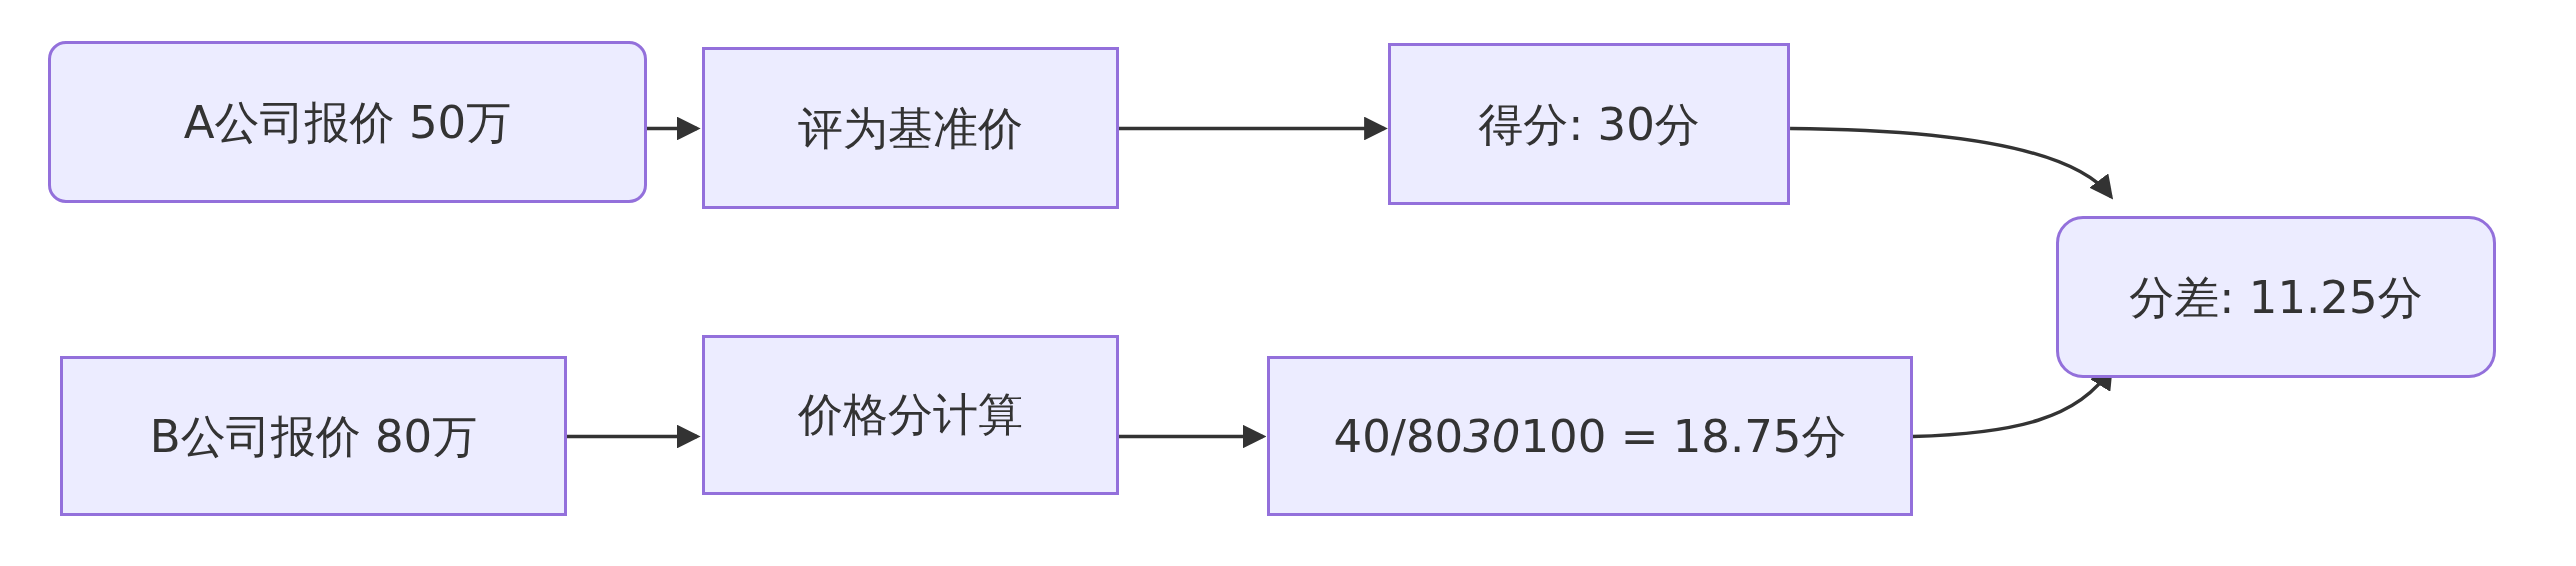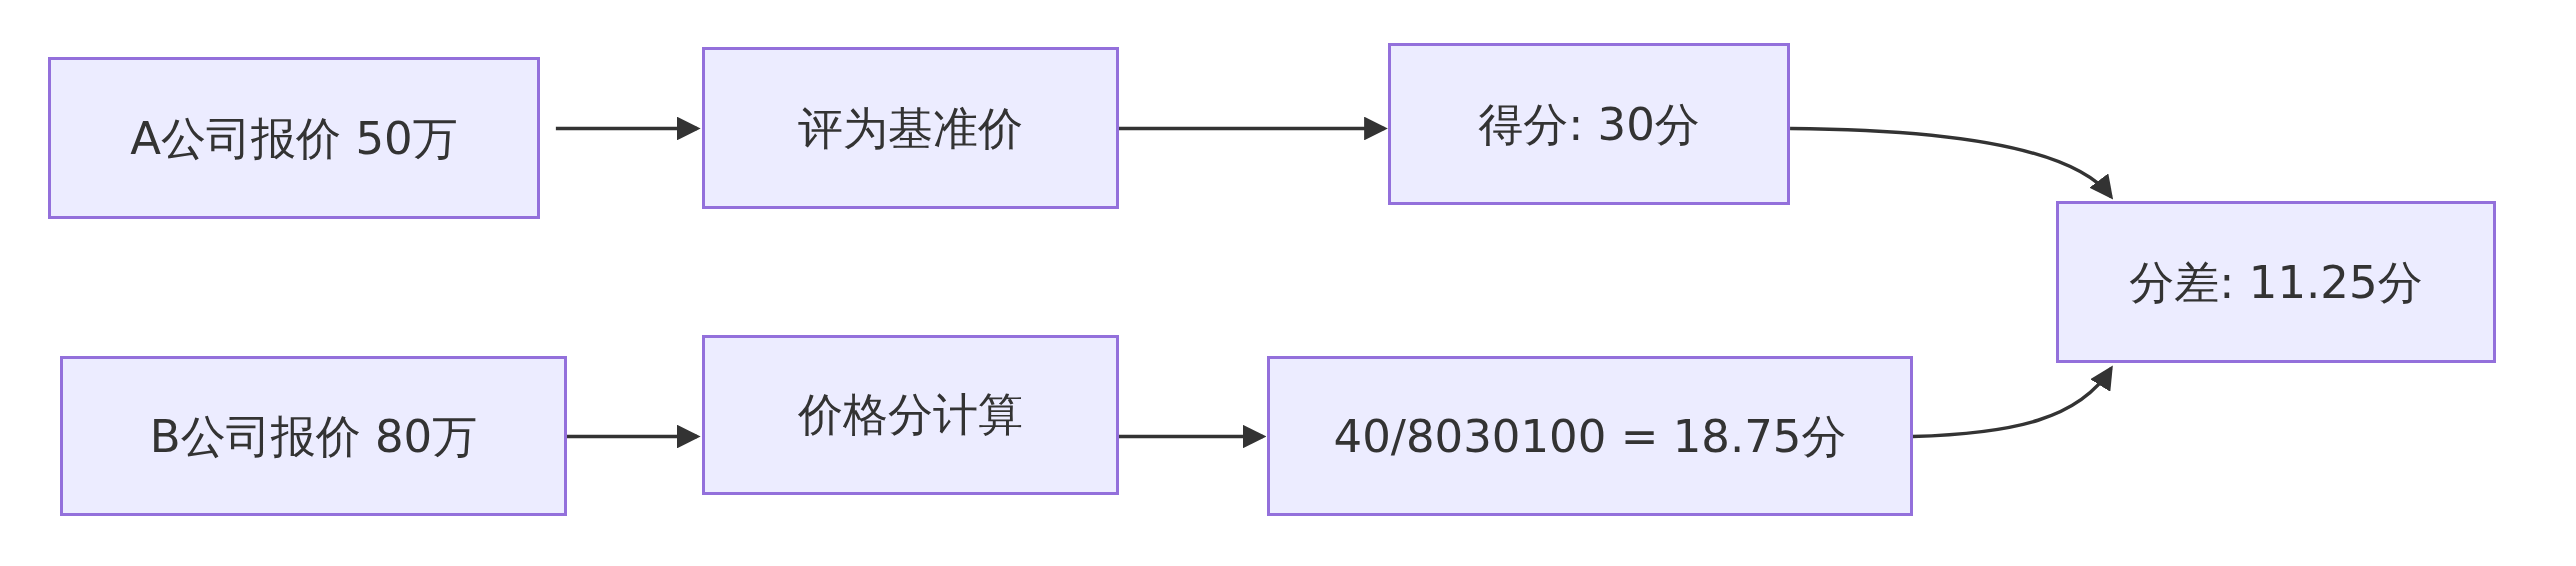--- a/index.html
+++ b/index.html
@@ -44,26 +44,26 @@
     border:3.4px solid var(--node-border);
     color:var(--text-color);
     font-size:45px;
     display:flex;
     align-items:center;
     justify-content:center;
     text-align:center;
     white-space:nowrap;
     line-height:1;
   }
-  .node .italic{}
+  .node .italic{font-style:italic;}
   
-  .n-quote-a   {left:48px;  top:57px;  width:492px; height:162px;}
+  .n-quote-a   {left:48px;  top:41px;  width:599px; height:162px;border-radius:18px;}
   .n-benchmark {left:702px; top:47px;  width:417px; height:162px;}
   .n-score-a   {left:1388px;top:43px;  width:402px; height:162px;}
-  .n-diff      {left:2056px;top:201px; width:440px; height:162px;}
+  .n-diff      {left:2056px;top:216px; width:440px; height:162px;border-radius:27px;}
   .n-quote-b   {left:48px;  top:356px; width:507px; height:160px;margin-left:12px;}
   .n-price-calc{left:702px; top:335px; width:417px; height:160px;font-family:Liberation Serif, serif;}
   .n-formula   {left:1267px;top:356px; width:646px; height:160px;}
 </style>
 </head>
 <body>
 
 <div class="canvas">
 
   <svg class="edges" viewBox="0 0 2609 574" xmlns="http://www.w3.org/2000/svg">

